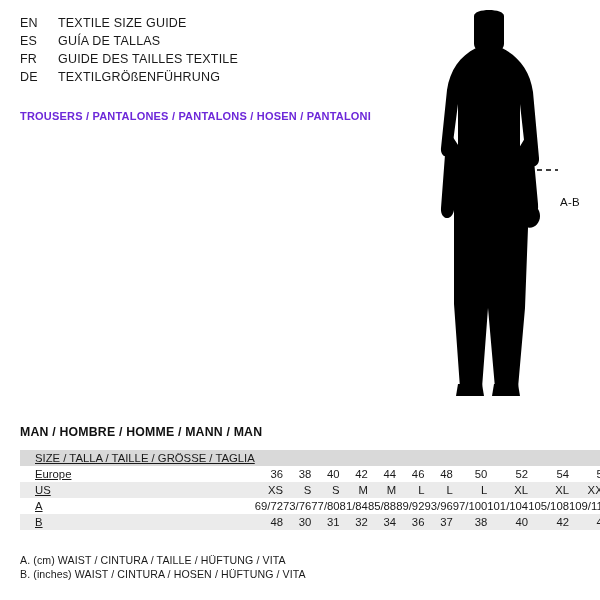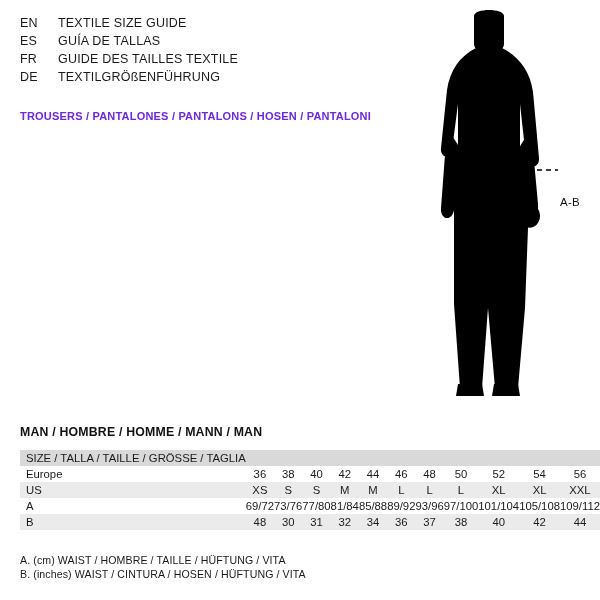--- a/index.html
+++ b/index.html
@@ -104,25 +104,26 @@
   table.size-table tr.header-row td {
     background: #d9d9d9;
     font-weight: normal;
   }
   table.size-table tr.shaded td {
     background: #ebebeb;
     margin-left: 44px;
   }
   table.size-table td.label-col {
     width: 88px;
-    padding-left: 6px;
+    padding-left: 15px;
+    text-decoration: underline;
   }
   table.size-table td.val {
     width: 44px;
-    text-align: center;
+    text-align: right;
   }
 
   .footnotes {
     position: absolute;
     left: 20px;
     top: 553px;
     font-size: 10.6px;
     line-height: 14px;
     color: #1a1a1a;
   }
@@ -260,17 +261,17 @@
         <td class="val">37</td>
         <td class="val">38</td>
         <td class="val">40</td>
         <td class="val">42</td>
         <td class="val">44</td>
       </tr>
     </tbody>
   </table>
 
   <div class="footnotes">
-    <div>A. (cm) WAIST / HOMBRE / TAILLE / HÜFTUNG / VITA</div>
+    <div>A. (cm) WAIST / CINTURA / TAILLE / HÜFTUNG / VITA</div>
     <div>B. (inches) WAIST / CINTURA / HOSEN / HÜFTUNG / VITA</div>
   </div>
 
 </div>
 
 </body></html>

